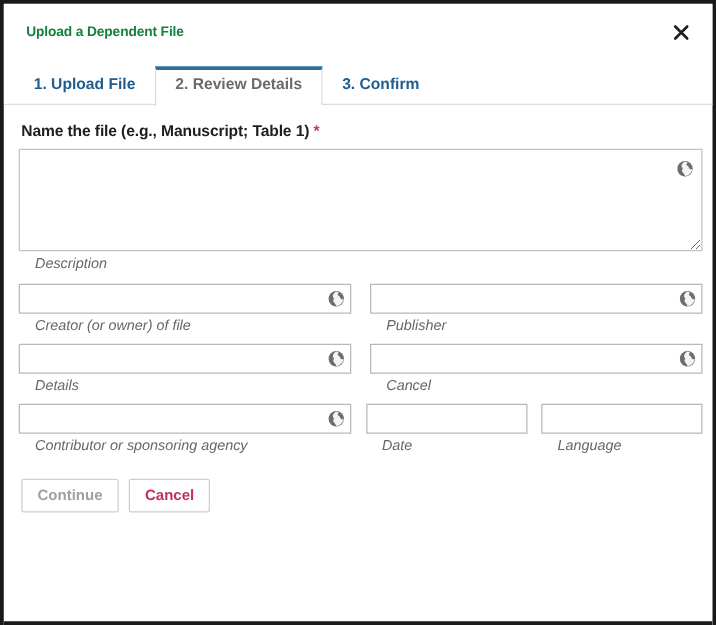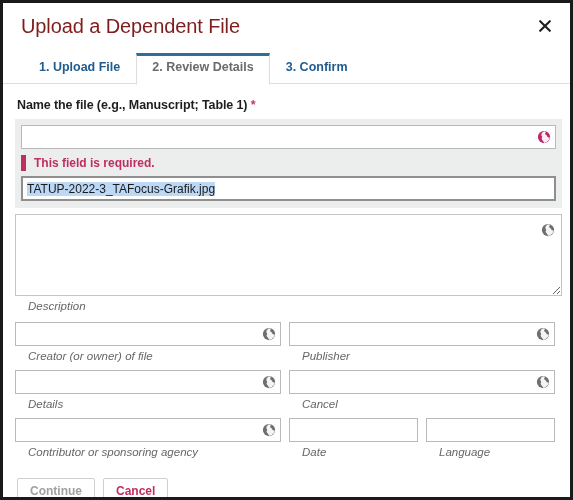--- a/index.html
+++ b/index.html
@@ -31,23 +31,23 @@
   .modal-header {
     position: relative;
     height: 46px;
     box-sizing: border-box;
     padding: 0 18px;
     display: flex;
     align-items: center;
     background: #ffffff;
   }
   .modal-title {
-    font-size: 20px;
-    font-weight: normal;
-    color: #7f1d1d;
+    font-size: 11px;
+    font-weight: bold;
+    color: #15803d;
     letter-spacing: -0.1px;
   }
   .close-btn {
     position: absolute;
     right: 12px;
     top: 10px;
     width: 26px;
     height: 26px;
     display: flex;
     align-items: center;
@@ -62,21 +62,21 @@
     padding: 0;
     font-family: "Liberation Sans", sans-serif;
   }
 
   
   .tabs {
     position: relative;
     height: 35px;
     display: flex;
     align-items: flex-end;
-    padding-left: 20px;
+    padding-left: 8px;
     box-sizing: border-box;
     background: #ffffff;
   }
   .tabs::after {
     content: "";
     position: absolute;
     left: 0; right: 0; bottom: 0;
     height: 1px;
     background: #dddddd;
   }
@@ -212,20 +212,21 @@
   }
 
   
   .meta {
     margin-top: 8px;
   }
   .meta-row {
     display: flex;
     gap: 0;
     margin-bottom: 6px;
+    justify-content: space-between;
   }
   .meta-col-left {
     width: 266px;
     flex: 0 0 auto;
     margin-right: 8px;
   }
   .meta-col-right {
     width: 266px;
     flex: 0 0 auto;
   }
@@ -297,41 +298,20 @@
     <div class="tab">3. Confirm</div>
   </div>
 
   <div class="modal-body">
 
     <div class="field-label-top">
       <span>Name the file (e.g., Manuscript; Table 1)</span>
       <span class="req-star">*</span>
     </div>
 
-    <div class="required-group">
-
-      <div class="input-wrap">
-        <input class="txt-input" type="text" value="" style="">
-        <svg class="globe" viewBox="0 0 16 16">
-          <circle cx="8" cy="8" r="7" fill="#c2256c"></circle>
-          <path d="M8 1.3 C5 3 4.2 5.6 5.6 7.1 C6.6 8.2 5 8.6 5.3 10 C5.6 11.6 7.6 12.4 8 14.7 C11.4 14.4 14.3 11.6 14.6 8.2 C13.2 8.9 11.8 8.1 11.4 6.6 C11 5.2 9.3 5.6 9.3 4.2 C9.3 3 10.6 2.4 10.6 2.4 Z" fill="#ffffff" opacity="0.92"></path>
-        </svg>
-      </div>
-
-      <div class="err-row">
-        <div class="err-bar"></div>
-        <div class="err-text">This field is required.</div>
-      </div>
-
-      <div class="input-wrap">
-        <div class="txt-input name-input" style="display: flex; align-items: center; overflow: hidden;">
-            <span class="sel-text">TATUP-2022-3_TAFocus-Grafik.jpg</span>
-          </div>
-      </div>
-    </div>
 
     <div class="input-wrap" style="margin-top:6px;">
       <textarea class="big-textarea" style=""></textarea>
       <svg class="globe in-textarea" viewBox="0 0 16 16">
         <circle cx="8" cy="8" r="7" fill="#6e6e6e"></circle>
         <path d="M8 1.3 C5 3 4.2 5.6 5.6 7.1 C6.6 8.2 5 8.6 5.3 10 C5.6 11.6 7.6 12.4 8 14.7 C11.4 14.4 14.3 11.6 14.6 8.2 C13.2 8.9 11.8 8.1 11.4 6.6 C11 5.2 9.3 5.6 9.3 4.2 C9.3 3 10.6 2.4 10.6 2.4 Z" fill="#ffffff" opacity="0.92"></path>
       </svg>
     </div>
     <div class="small-label">Description</div>
 

